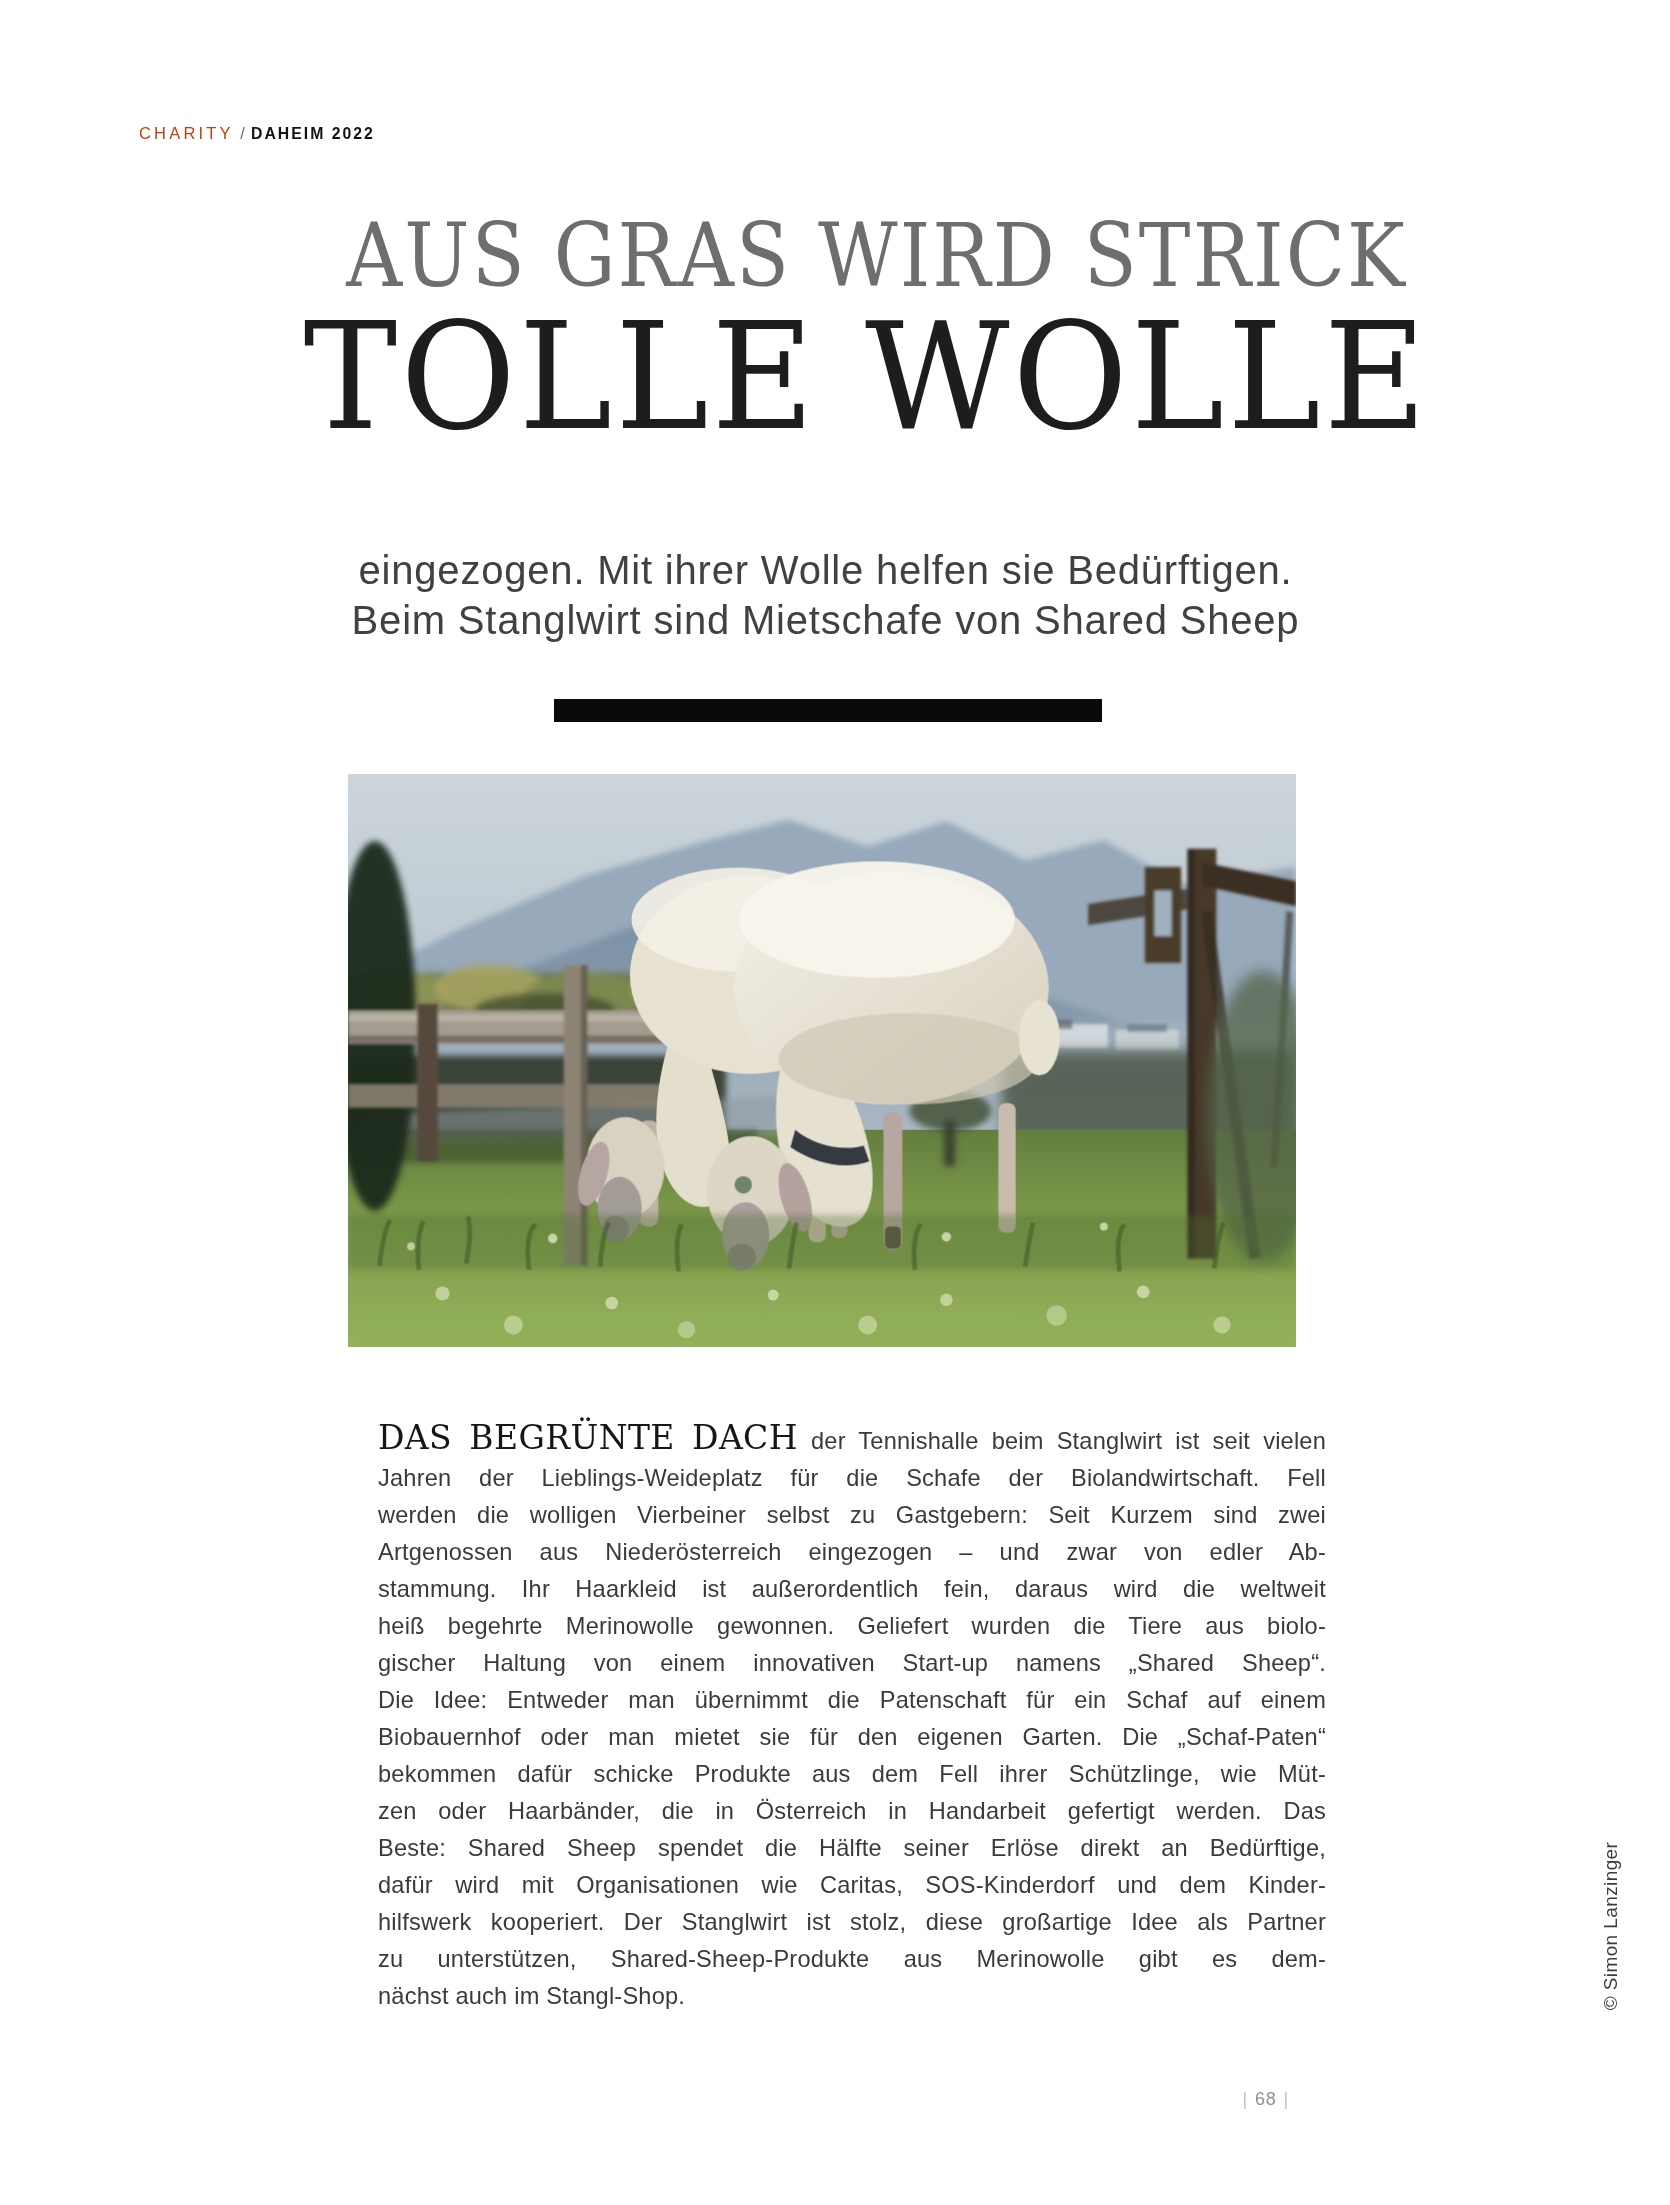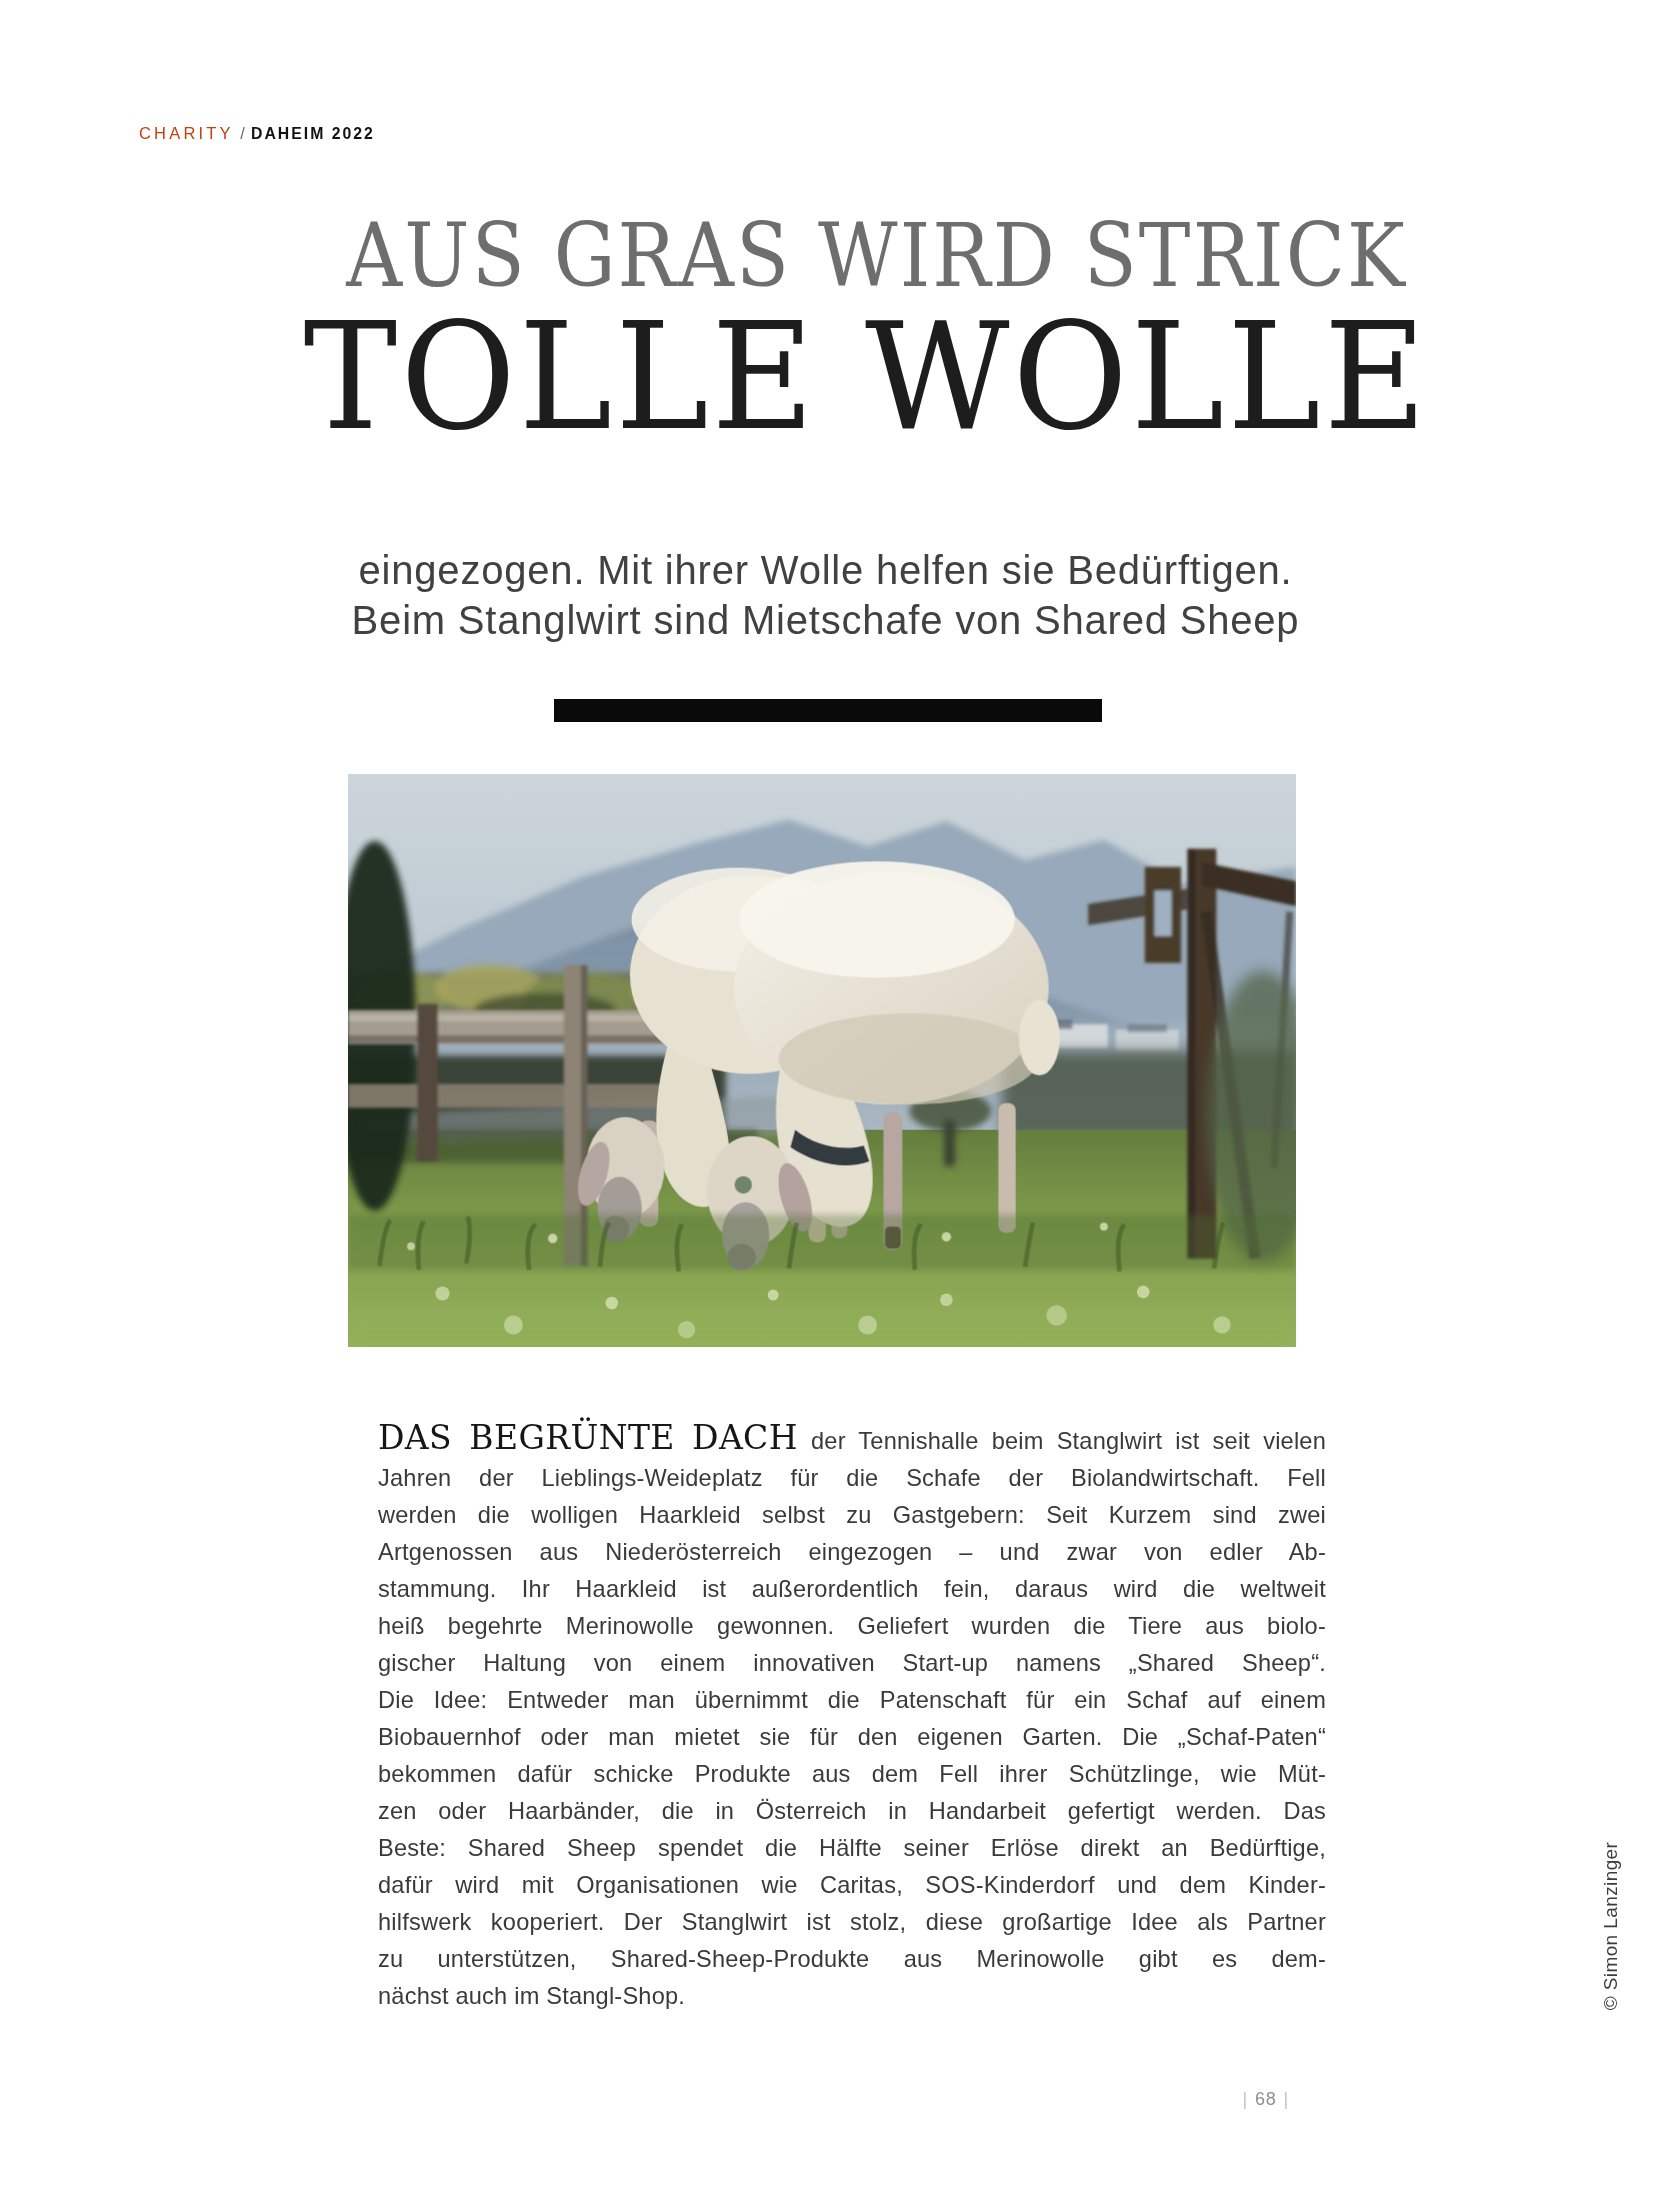--- a/index.html
+++ b/index.html
@@ -243,21 +243,21 @@
           <circle cx="960" cy="575" r="5" opacity=".7"></circle>
             <circle cx="80" cy="600" r="5" opacity=".65"></circle>
         </g>
       </g>
     </svg>
   </div>
 
   <div id="article">
     <div class="body-line"><span class="lead">DAS BEGRÜNTE DACH</span><span> der Tennishalle beim Stanglwirt ist seit vielen</span></div>
     <div class="body-line">Jahren der Lieblings-Weideplatz für die Schafe der Biolandwirtschaft. Fell</div>
-    <div class="body-line">werden die wolligen Haarkleid selbst zu Gastgebern: Seit Kurzem sind zwei</div>
+    <div class="body-line">werden die wolligen Vierbeiner selbst zu Gastgebern: Seit Kurzem sind zwei</div>
     <div class="body-line">Artgenossen aus Niederösterreich eingezogen – und zwar von edler Ab-</div>
     <div class="body-line">stammung. Ihr Haarkleid ist außerordentlich fein, daraus wird die weltweit</div>
     <div class="body-line">heiß begehrte Merinowolle gewonnen. Geliefert wurden die Tiere aus biolo-</div>
     <div class="body-line">gischer Haltung von einem innovativen Start-up namens „Shared Sheep“.</div>
     <div class="body-line">Die Idee: Entweder man übernimmt die Patenschaft für ein Schaf auf einem</div>
     <div class="body-line">Biobauernhof oder man mietet sie für den eigenen Garten. Die „Schaf-Paten“</div>
     <div class="body-line">bekommen dafür schicke Produkte aus dem Fell ihrer Schützlinge, wie Müt-</div>
     <div class="body-line">zen oder Haarbänder, die in Österreich in Handarbeit gefertigt werden. Das</div>
     <div class="body-line">Beste: Shared Sheep spendet die Hälfte seiner Erlöse direkt an Bedürftige,</div>
     <div class="body-line">dafür wird mit Organisationen wie Caritas, SOS-Kinderdorf und dem Kinder-</div>

